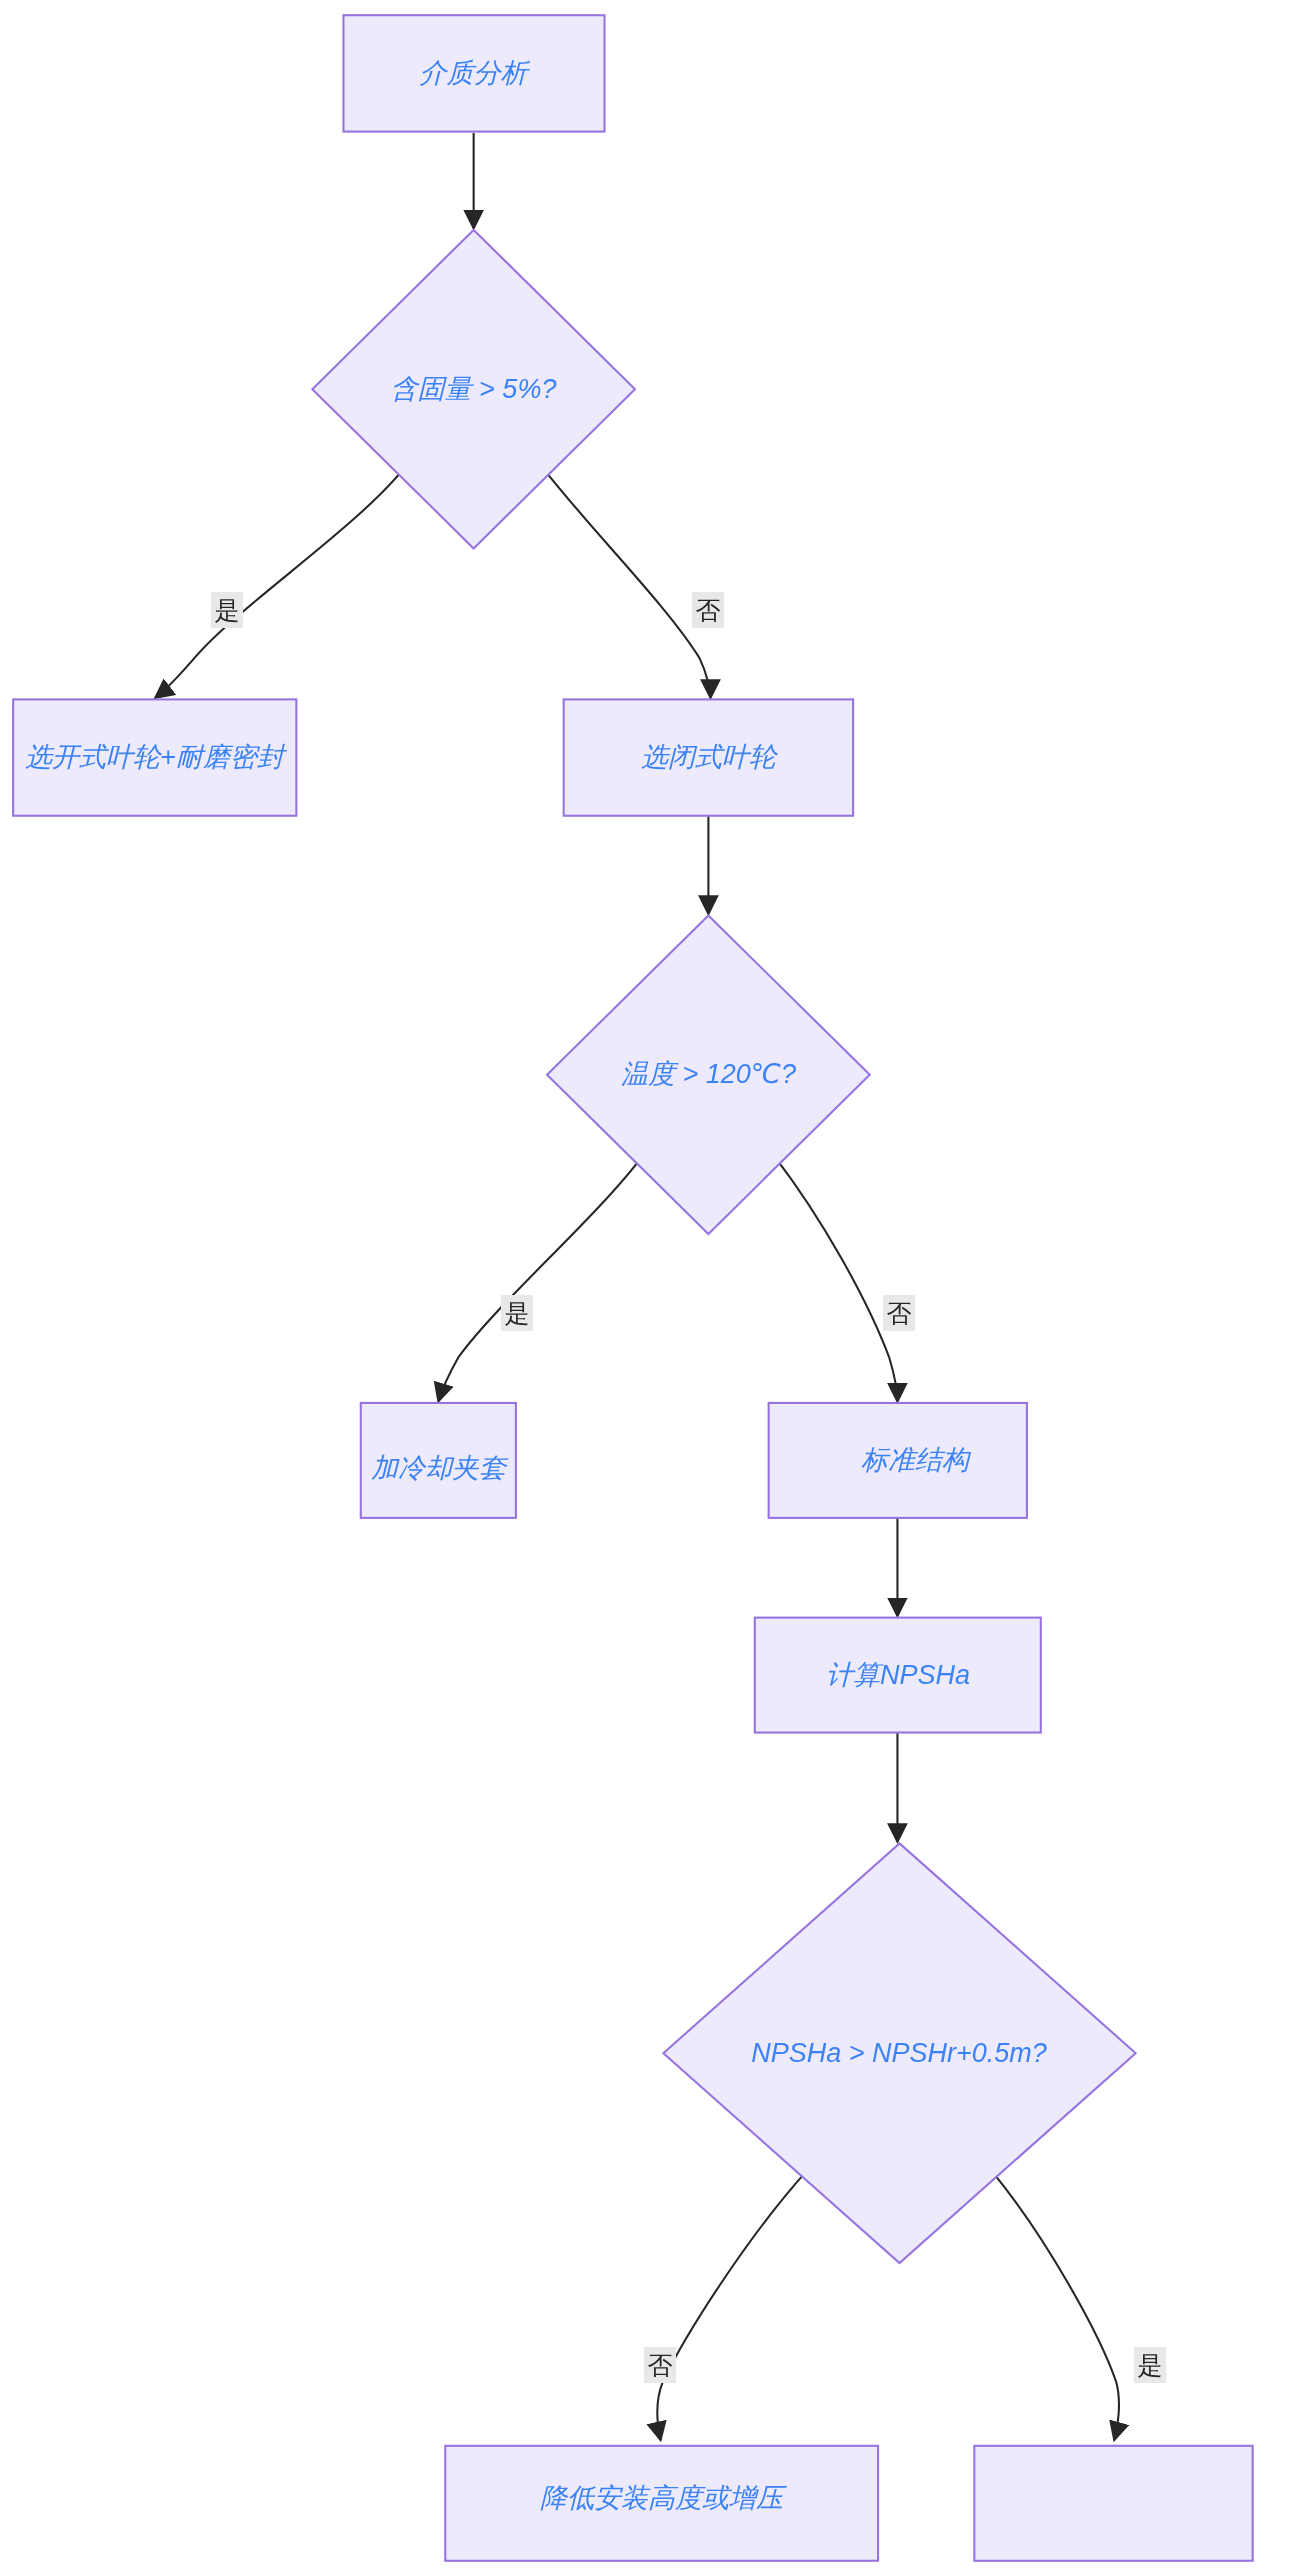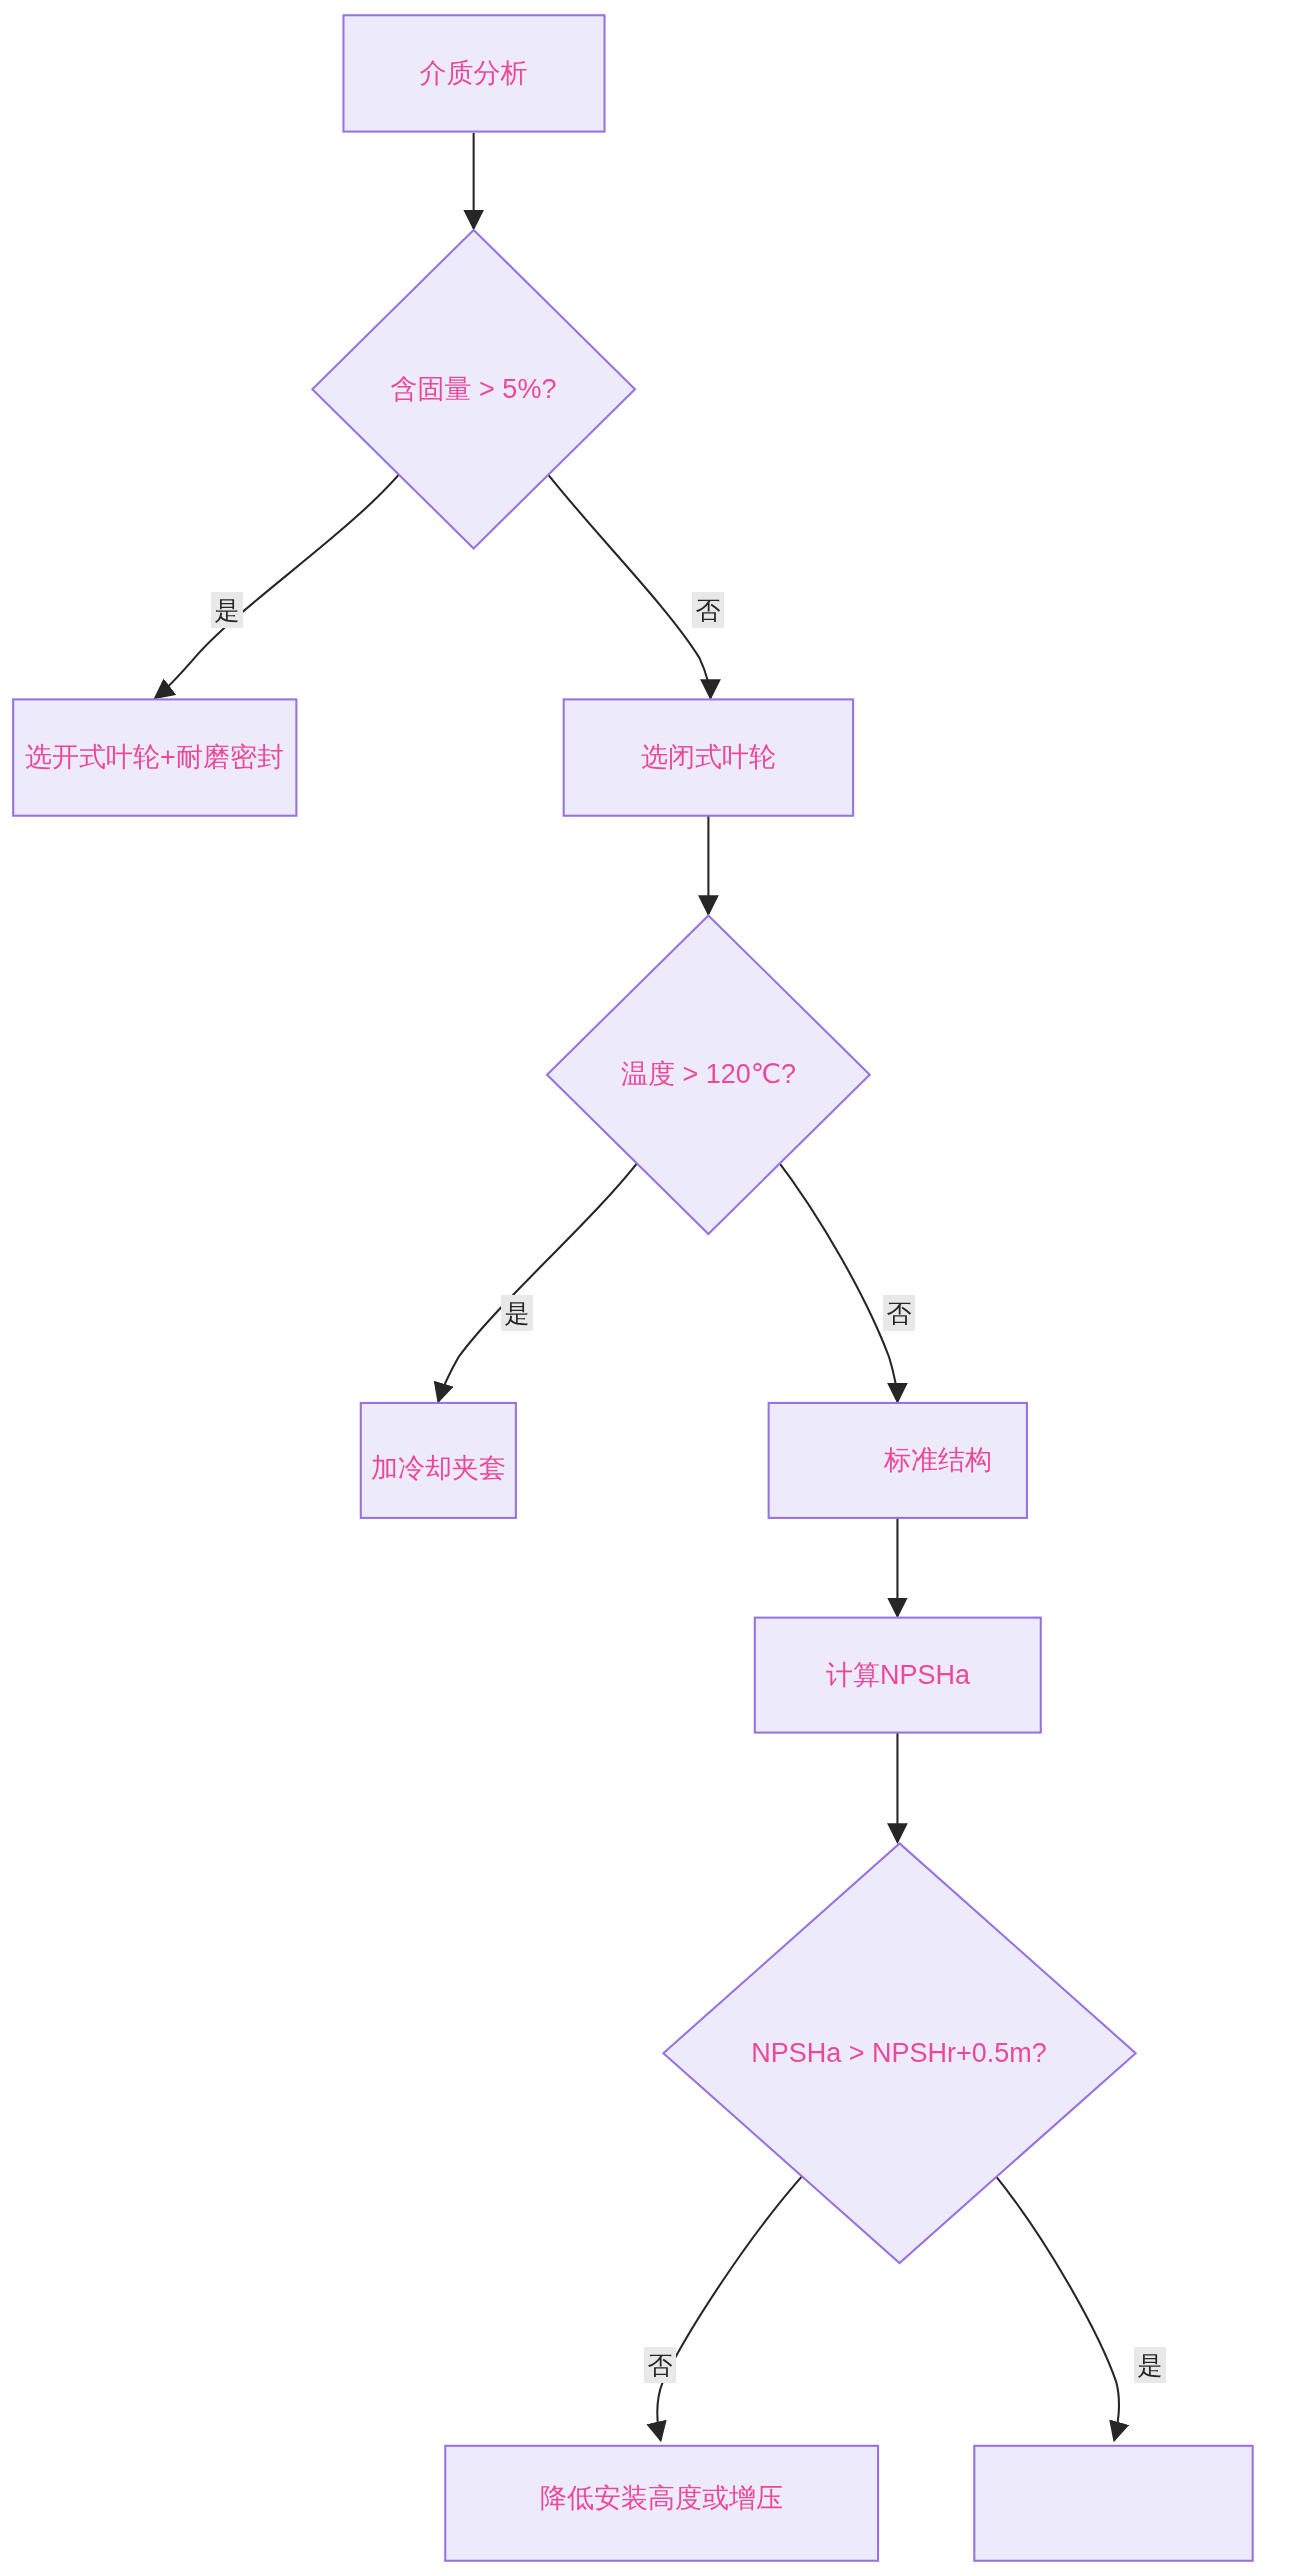--- a/index.html
+++ b/index.html
@@ -33,26 +33,27 @@
     fill: none;
     stroke: #262626;
     stroke-width: 3px;
   }
   .node-label {
     position: absolute;
     display: flex;
     align-items: center;
     justify-content: center;
     text-align: center;
-    color: #ec4899;
+    color: #3b82f6;
     font-size: 27px;
     line-height: 1.2;
     font-family: "Liberation Sans", "DejaVu Sans", sans-serif;
     white-space: nowrap;
     pointer-events: none;
+    font-style: italic;
   }
   .edge-label {
     position: absolute;
     display: flex;
     align-items: center;
     justify-content: center;
     text-align: center;
     color: #262626;
     font-size: 25px;
     line-height: 1.15;
@@ -128,21 +129,21 @@
   <div class="node-label" style="left:312px; top:348px; width:323px; height:83px;">含固量 &gt; 5%?</div>
 
   <div class="node-label" style="left:13px; top:699px; width:283px; height:116px;">选开式叶轮+耐磨密封</div>
 
   <div class="node-label" style="left:564px; top:699px; width:289px; height:116px;">选闭式叶轮</div>
 
   <div class="node-label" style="left:547px; top:1033px; width:323px; height:83px;">温度 &gt; 120℃?</div>
 
   <div class="node-label" style="left:361px; top:1403px; width:155px; height:115px;margin-top:8px;">加冷却夹套</div>
 
-  <div class="node-label" style="left:792px; top:1403px; width:292px; height:115px;border-radius:32px;">标准结构</div>
+  <div class="node-label" style="left:769px; top:1403px; width:292px; height:115px;border-radius:32px;">标准结构</div>
 
   <div class="node-label" style="left:755px; top:1618px; width:286px; height:115px;">计算NPSHa</div>
 
   <div class="node-label" style="left:663px; top:2012px; width:472px; height:83px;">NPSHa &gt; NPSHr+0.5m?</div>
 
   <div class="node-label" style="left:445px; top:2446px; width:433px; height:104px;">降低安装高度或增压</div>
 
 
   <div class="edge-label" style="left:211px; top:592px; width:32px; height:36px;">是</div>
 

